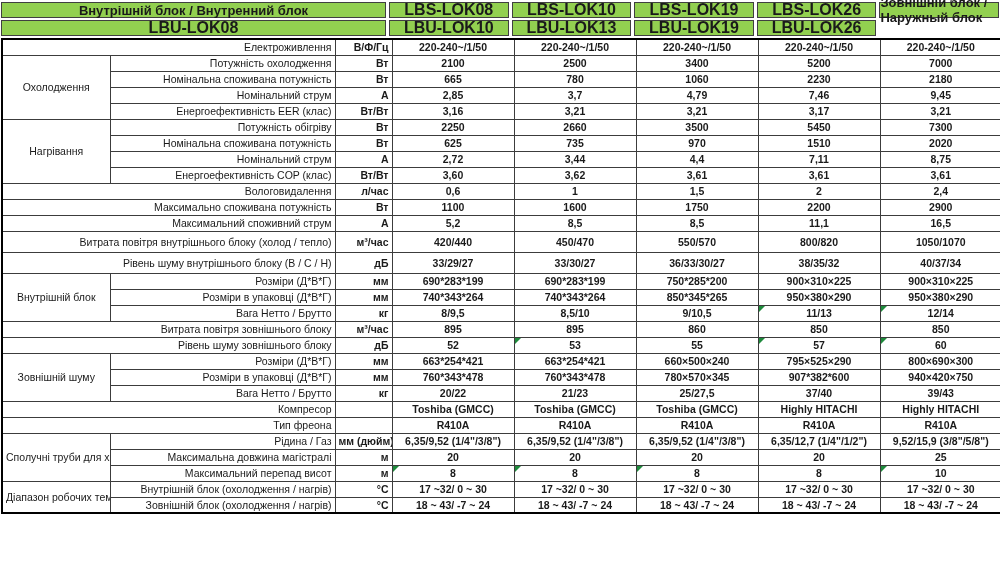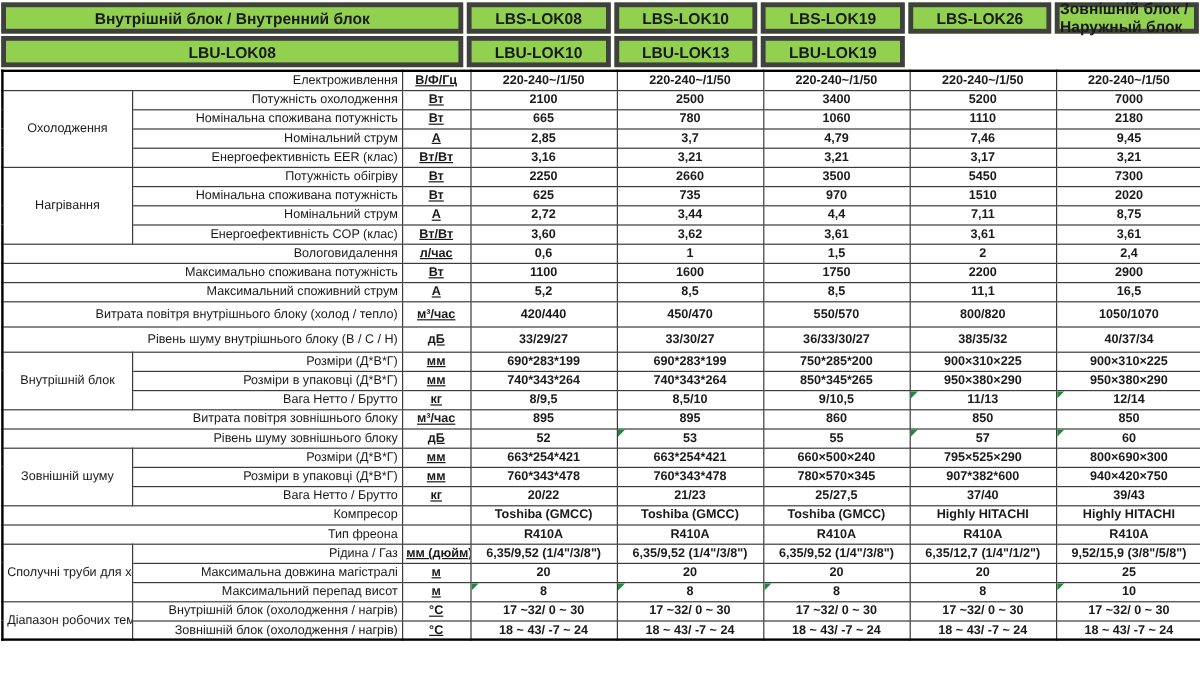--- a/index.html
+++ b/index.html
@@ -1,50 +1,51 @@
 <!DOCTYPE html>
 <html style="--header-bg: #92D050; --marker-color: #1e8a3c;"><head>
 <meta charset="utf-8">
 <style>
   html,body{margin:0;padding:0;background:#fff;}
   body{width:1000px;height:569px;font-family:"Liberation Sans",sans-serif;color:#1a1a1a;}
   .sheet{width:1000px;box-sizing:border-box;padding:1px 0 0 0;}
 
   
   .header-grid{display:grid;grid-template-columns:385px repeat(5,1fr);gap:2px 3px;padding:1px 1px 2px 1px;box-sizing:border-box;}
-  .header-cell{background:var(--header-bg,#92D050);border:4px solid #404040;display:flex;align-items:center;justify-content:center;font-weight:bold;height:26px;box-sizing:border-box;}
+  .header-cell{background:var(--header-bg,#92D050);border:1px solid #404040;display:flex;align-items:center;justify-content:center;font-weight:bold;height:16px;box-sizing:border-box;}
   .header-cell.caption{font-size:13px;}
-  .header-cell.model{font-size:13px;}
+  .header-cell.model{font-size:16px;}
 
   
   table.spec{border-collapse:collapse;table-layout:fixed;width:998px;margin-left:1px;border:2px solid #000;}
   table.spec td{border:1px solid #3c3c3c;font-size:10.5px;padding:0 3px;height:16px;overflow:hidden;white-space:nowrap;box-sizing:border-box;}
   tr.tall td{height:21px;}
   td.gcell{text-align:center;}
   td.lbl{text-align:right;}
-  td.unit{text-align:center;font-weight:bold;text-decoration:underline;}
+  td.unit{text-align:right;font-weight:bold;}
   td.val{text-align:center;font-weight:bold;position:relative;}
   td.val.marker::before{content:"";position:absolute;top:0;left:0;width:0;height:0;
     border-top:6px solid var(--marker-color,#1e8a3c);border-right:6px solid transparent;}
 </style>
 </head>
 <body>
 
 <div class="sheet">
   <div class="header-grid">
       <div class="header-cell caption">Внутрішній блок / Внутренний блок</div>
       <div class="header-cell model">LBS-LOK08</div>
       <div class="header-cell model">LBS-LOK10</div>
       <div class="header-cell model">LBS-LOK19</div>
       <div class="header-cell model">LBS-LOK26</div>
       <div class="header-cell caption">Зовнішній блок / Наружный блок</div>
       <div class="header-cell model">LBU-LOK08</div>
       <div class="header-cell model">LBU-LOK10</div>
       <div class="header-cell model">LBU-LOK13</div>
       <div class="header-cell model">LBU-LOK19</div>
+      <div class="header-cell model">LBU-LOK26</div>
     </div>
   <table class="spec">
     <colgroup>
       <col style="width:108px">
         <col style="width:225px">
         <col style="width:57px">
       <col style="width:122px">
         <col style="width:122px">
         <col style="width:122px">
       <col style="width:122px">
@@ -69,21 +70,21 @@
           <td class="val">3400</td>
           <td class="val">5200</td>
           <td class="val">7000</td>
         </tr>
         <tr>
           <td class="lbl">Номінальна споживана потужність</td>
           <td class="unit">Вт</td>
           <td class="val">665</td>
           <td class="val">780</td>
           <td class="val">1060</td>
-          <td class="val">1110</td>
+          <td class="val">2230</td>
           <td class="val">2180</td>
         </tr>
         <tr>
           <td class="lbl">Номінальний струм</td>
           <td class="unit">А</td>
           <td class="val">2,85</td>
           <td class="val">3,7</td>
           <td class="val">4,79</td>
           <td class="val">7,46</td>
           <td class="val">9,45</td>

